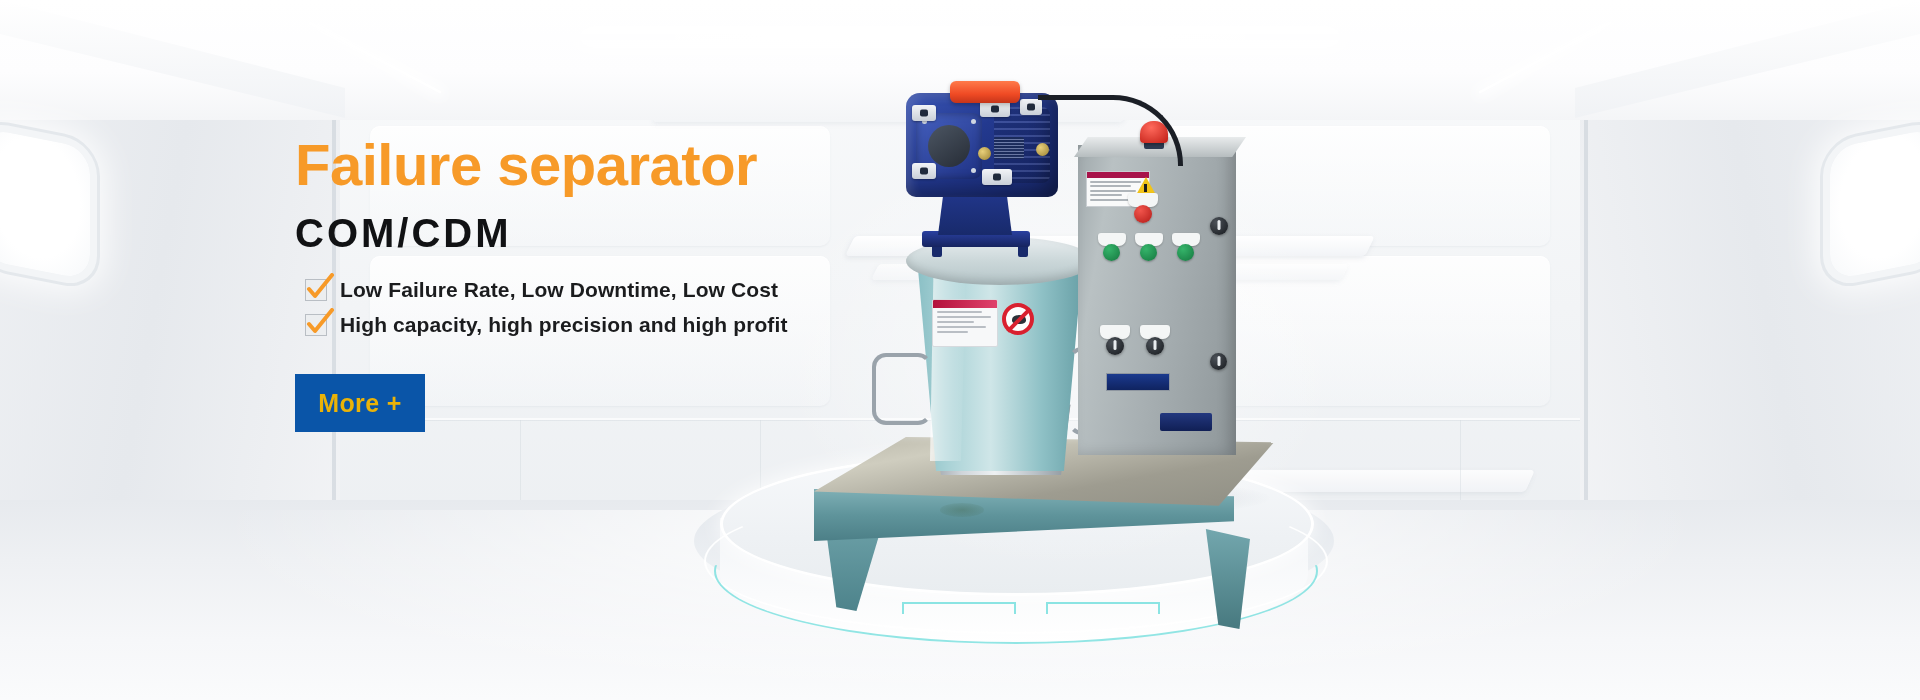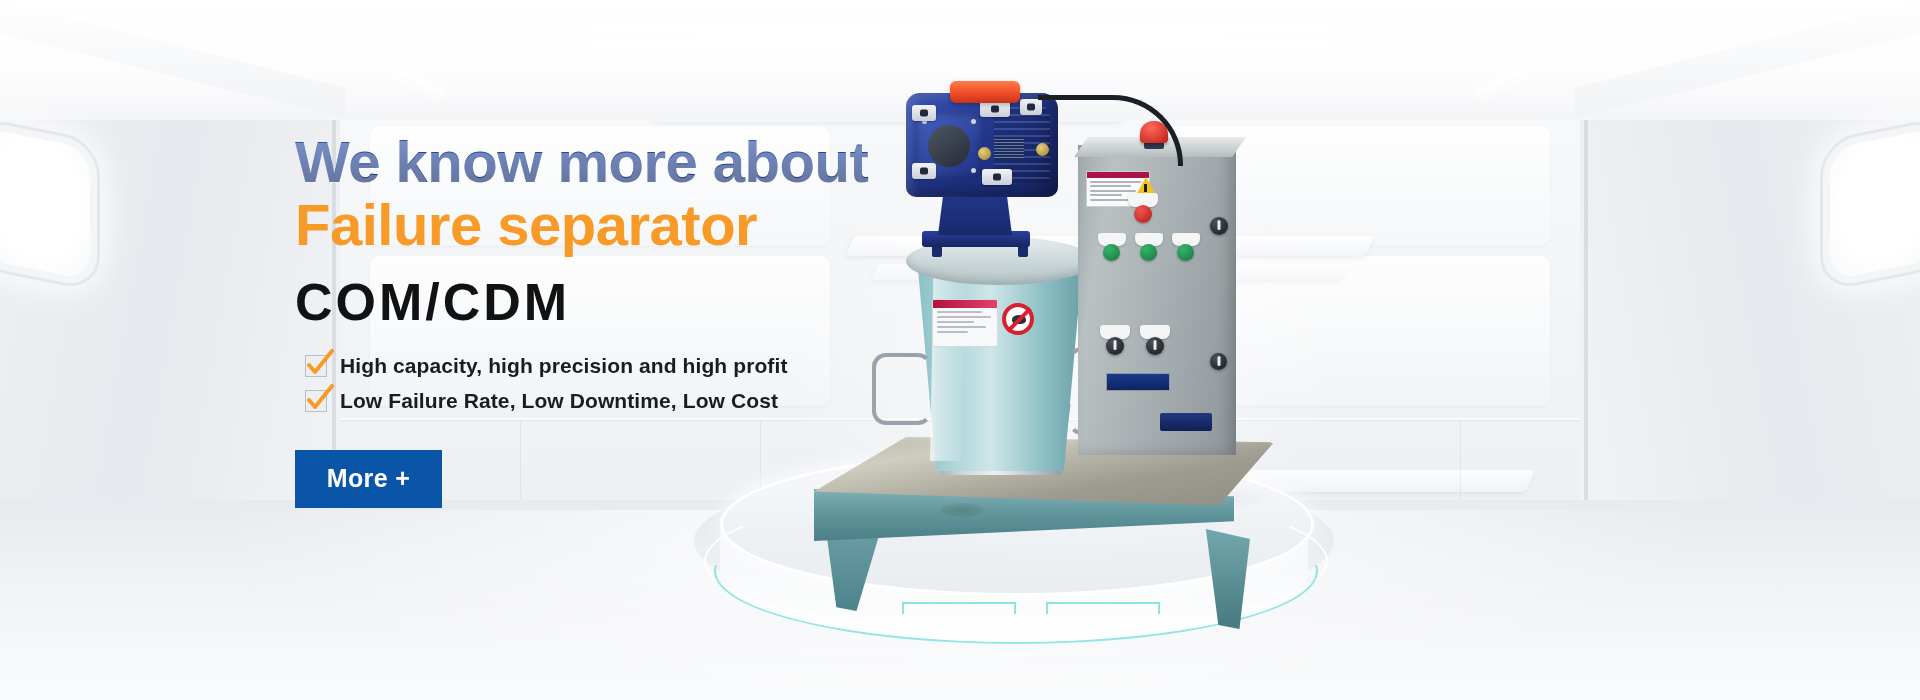--- a/index.html
+++ b/index.html
@@ -132,35 +132,35 @@
     font-size:58px;font-weight:bold;line-height:1.04;letter-spacing:-.5px;margin:0;
     background:linear-gradient(180deg,#3b5bab 0%,#1f3f8f 48%,#16265e 100%);
     -webkit-background-clip:text;background-clip:text;color:transparent;
     text-shadow:0 1px 0 rgba(255,255,255,.35);
   }
   .h1-orange{
     font-size:58px;font-weight:bold;line-height:1.06;letter-spacing:-.5px;margin:2px 0 0 0;
     color:#f79a28;
   }
   .h2{
-    font-size:52px;font-weight:bold;letter-spacing:3px;color:#111214;
+    font-size:40px;font-weight:bold;letter-spacing:3px;color:#111214;
     margin:16px 0 0 0;
   }
   .bullets{margin:22px 0 0 10px;padding:0;list-style:none;}
   .bullet{display:flex;align-items:center;gap:13px;margin-bottom:11px;}
   .chk{
     position:relative;width:22px;height:22px;flex:0 0 22px;
     background:#eceef0;border:1px solid #b9bec4;box-sizing:border-box;
   }
   .chk svg{position:absolute;left:-1px;top:-7px;}
   .bullet-text{font-size:21px;font-weight:600;color:#1b1c1e;letter-spacing:.1px;white-space:nowrap;}
   .more-btn{
     display:inline-flex;align-items:center;justify-content:center;
-    margin-top:26px;width:147px;height:58px;
-    background:#0a55a8;color:#ffffff;font-size:25px;font-weight:600;letter-spacing:.4px;
+    margin-top:26px;width:130px;height:58px;
+    background:#0a55a8;color:#eab308;font-size:25px;font-weight:600;letter-spacing:.4px;
     border:none;cursor:pointer;font-family:inherit;
   }
 
   
   .machine{position:absolute;left:810px;top:85px;width:470px;height:470px;}
 
   .shadow-under{
     position:absolute;left:10px;top:392px;width:450px;height:42px;border-radius:50%;
     background:radial-gradient(ellipse at 50% 50%,rgba(120,132,145,.34) 0%,rgba(120,132,145,0) 72%);
   }
@@ -504,39 +504,38 @@
         </div>
       <div class="gb-clip" style="left:114px;top:6px;width:22px;">
           <i></i>
         </div>
       <div class="gb-red-cap"></div>
     </div>
     <div class="cable"></div>
   </div>
 
   <div class="copy">
-    <h1 class="h1">We know more about</h1>
     <div class="h1-orange">Failure separator</div>
     <div class="h2">COM/CDM</div>
 
     <ul class="bullets">
+      <li class="bullet">
+        <span class="chk">
+          <svg width="30" height="30" viewBox="0 0 30 30" aria-hidden="true">
+            <path d="M4 16 L10 23 L27 2" fill="none" stroke="#f79a28" stroke-width="4" stroke-linecap="round" stroke-linejoin="round"></path>
+          </svg>
+        </span>
+        <span class="bullet-text">Low Failure Rate, Low Downtime, Low Cost</span>
+      </li>
       <li class="bullet">
         <span class="chk">
           <svg width="30" height="30" viewBox="0 0 30 30" aria-hidden="true">
             <path d="M4 16 L10 23 L27 2" fill="none" stroke="#f79a28" stroke-width="4" stroke-linecap="round" stroke-linejoin="round"></path>
           </svg>
         </span>
         <span class="bullet-text">High capacity, high precision and high profit</span>
       </li>
-      <li class="bullet">
-        <span class="chk">
-          <svg width="30" height="30" viewBox="0 0 30 30" aria-hidden="true">
-            <path d="M4 16 L10 23 L27 2" fill="none" stroke="#f79a28" stroke-width="4" stroke-linecap="round" stroke-linejoin="round"></path>
-          </svg>
-        </span>
-        <span class="bullet-text">Low Failure Rate, Low Downtime, Low Cost</span>
-      </li>
     </ul>
 
     <button class="more-btn">More +</button>
   </div>
 
 </div>
 
 </body></html>

